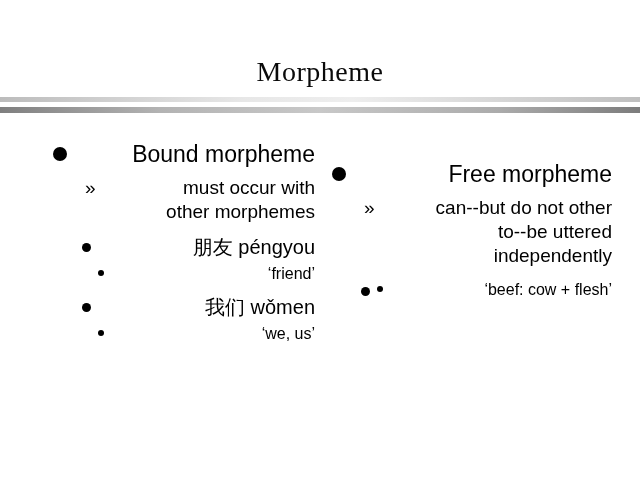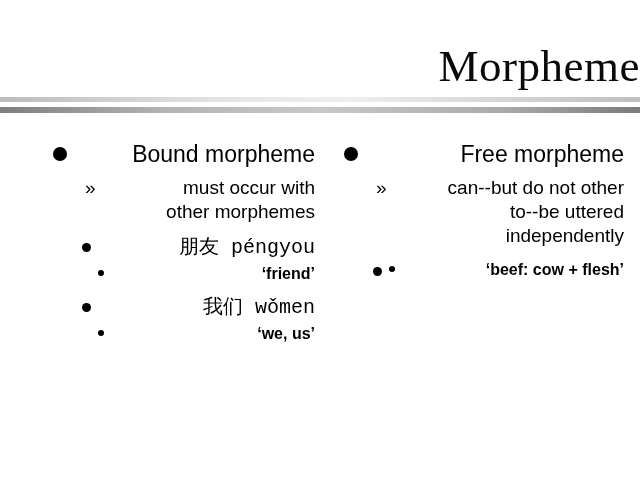--- a/index.html
+++ b/index.html
@@ -6,50 +6,50 @@
   .slide{
     position:relative;
     width:640px;height:480px;
     background:#ffffff;
     color:#000;
     font-family:"Liberation Sans",sans-serif;
     overflow:hidden;
   }
   .title{
     position:absolute;
-    top:40px;left:0;width:640px;
+    top:56px;left:0;width:640px;
     margin:0;
-    text-align:right;
+    text-align:center;
     font-family:"Liberation Serif",serif;
     font-weight:400;
-    font-size:45px;
+    font-size:28px;
     letter-spacing:0.5px;
     color:#0a0a0a;
   }
   .rule{position:absolute;left:0;width:640px;}
   .rule-top{
     top:97px;height:5px;
     background:linear-gradient(90deg,#bcbcbc 0%,#e7e7e7 38%,#eeeeee 55%,#d4d4d4 80%,#bfbfbf 100%);
   }
   .rule-bottom{
     top:107px;height:6px;
     background:linear-gradient(90deg,#7f7f7f 0%,#b3b3b3 25%,#c8c8c8 50%,#ababab 78%,#7c7c7c 100%);
   }
   .col{position:absolute;top:141px;}
   .col-left{left:53px;width:262px;}
-  .col-right{left:344px;width:280px;}
+  .col-right{left:332px;width:280px;margin-top:20px;}
   .item{position:relative;text-align:right;}
   .lvl1{font-size:23px;line-height:26px;padding-left:25px;}
   .b1{position:absolute;left:0;top:6px;width:14px;height:14px;background:#000;border-radius:50%;}
   .lvl2{font-size:19px;line-height:24px;padding-left:52px;margin-top:9px;}
   .b2{position:absolute;left:32px;top:0;}
   .wrap{white-space:pre-line;}
-  .lvl3{font-size:20px;line-height:25px;padding-left:45px;margin-top:11px;font-family:Liberation Mono, monospace;}
+  .lvl3{font-size:20px;line-height:25px;padding-left:45px;margin-top:11px;}
   .b3{position:absolute;left:29px;top:8px;width:9px;height:9px;background:#000;border-radius:50%;}
-  .lvl4{font-size:16px;line-height:21px;padding-left:59px;margin-top:3px;font-weight:bold;}
+  .lvl4{font-size:16px;line-height:21px;padding-left:59px;margin-top:3px;}
   .b4{position:absolute;left:45px;top:7px;width:6px;height:6px;background:#000;border-radius:50%;}
 </style>
 </head>
 <body>
 
 <div class="slide">
 
   <h1 class="title">Morpheme</h1>
 
   <div class="rule rule-top"></div>

